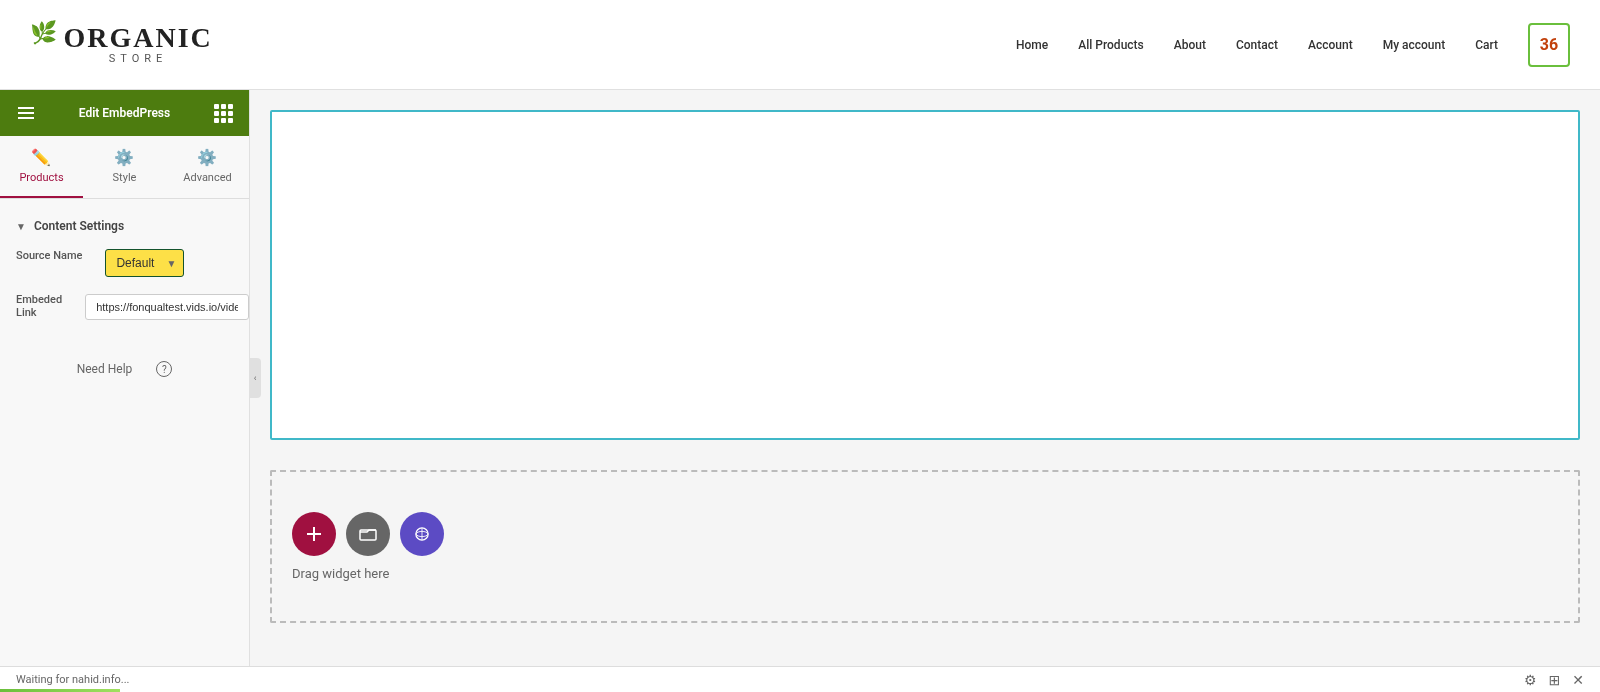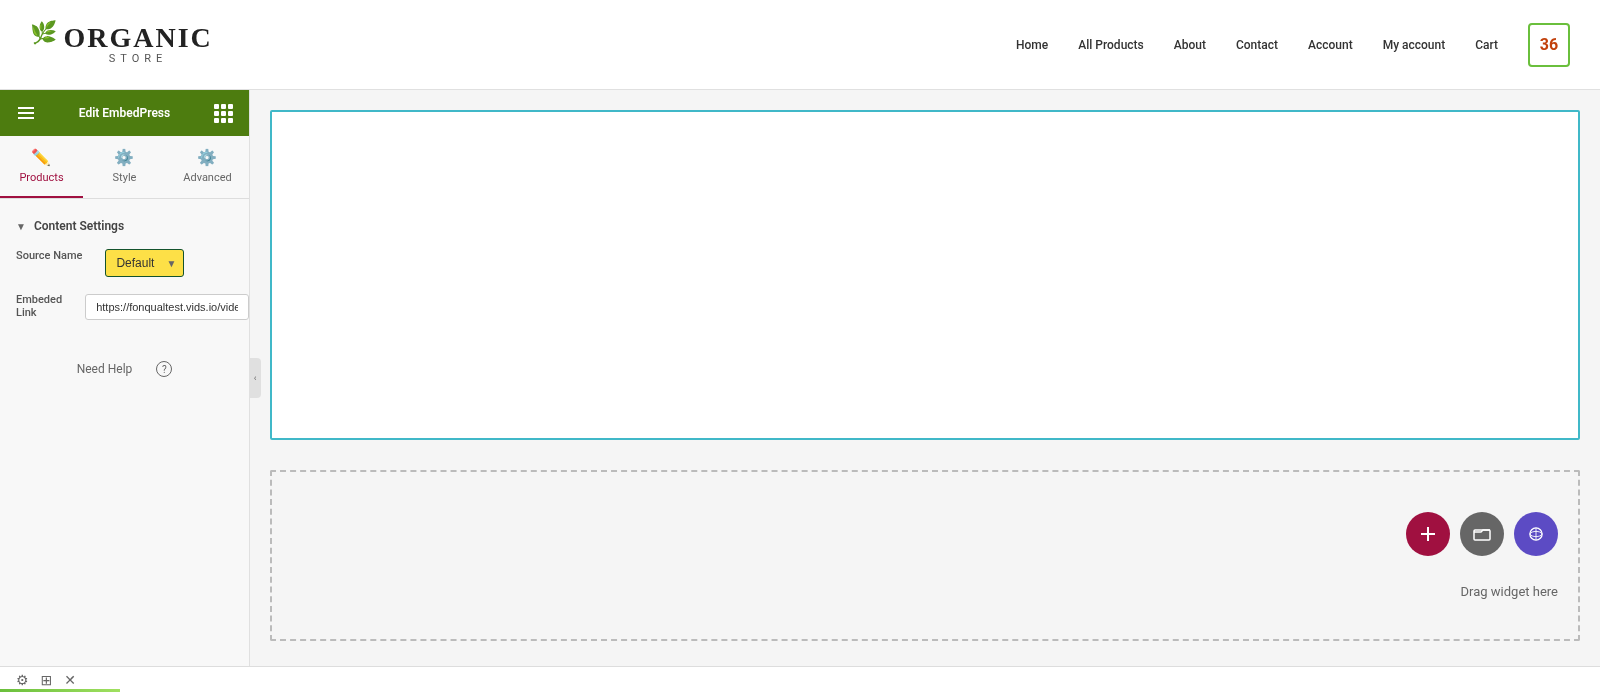--- a/index.html
+++ b/index.html
@@ -310,23 +310,23 @@
       margin-bottom: 30px;
     }
 
     
     .widget-drop-zone {
       border: 2px dashed #bbb;
       border-radius: 2px;
       padding: 40px 20px;
       display: flex;
       flex-direction: column;
-      align-items: flex-end;
-      justify-content: center;
-      gap: 28px;
+      align-items: flex-start;
+      justify-content: center;
+      gap: 10px;
       min-height: 140px;
     }
 
     .widget-icons-row {
       display: flex;
       gap: 10px;
       align-items: center;
     }
 
     .widget-icon-btn {
@@ -556,19 +556,20 @@
         </button>
       </div>
       <span class="drag-text">Drag widget here</span>
     </div>
 
   </div>
 
 </div>
 
 <div class="status-bar">
+  <span class="status-bar-text">Waiting for nahid.info...</span>
   <div class="status-bar-progress"></div>
   <div class="status-bar-right">
     <span class="status-icon">⚙</span>
     <span class="status-icon">⊞</span>
     <span class="status-icon">✕</span>
   </div>
 </div>
 
 </body></html>

